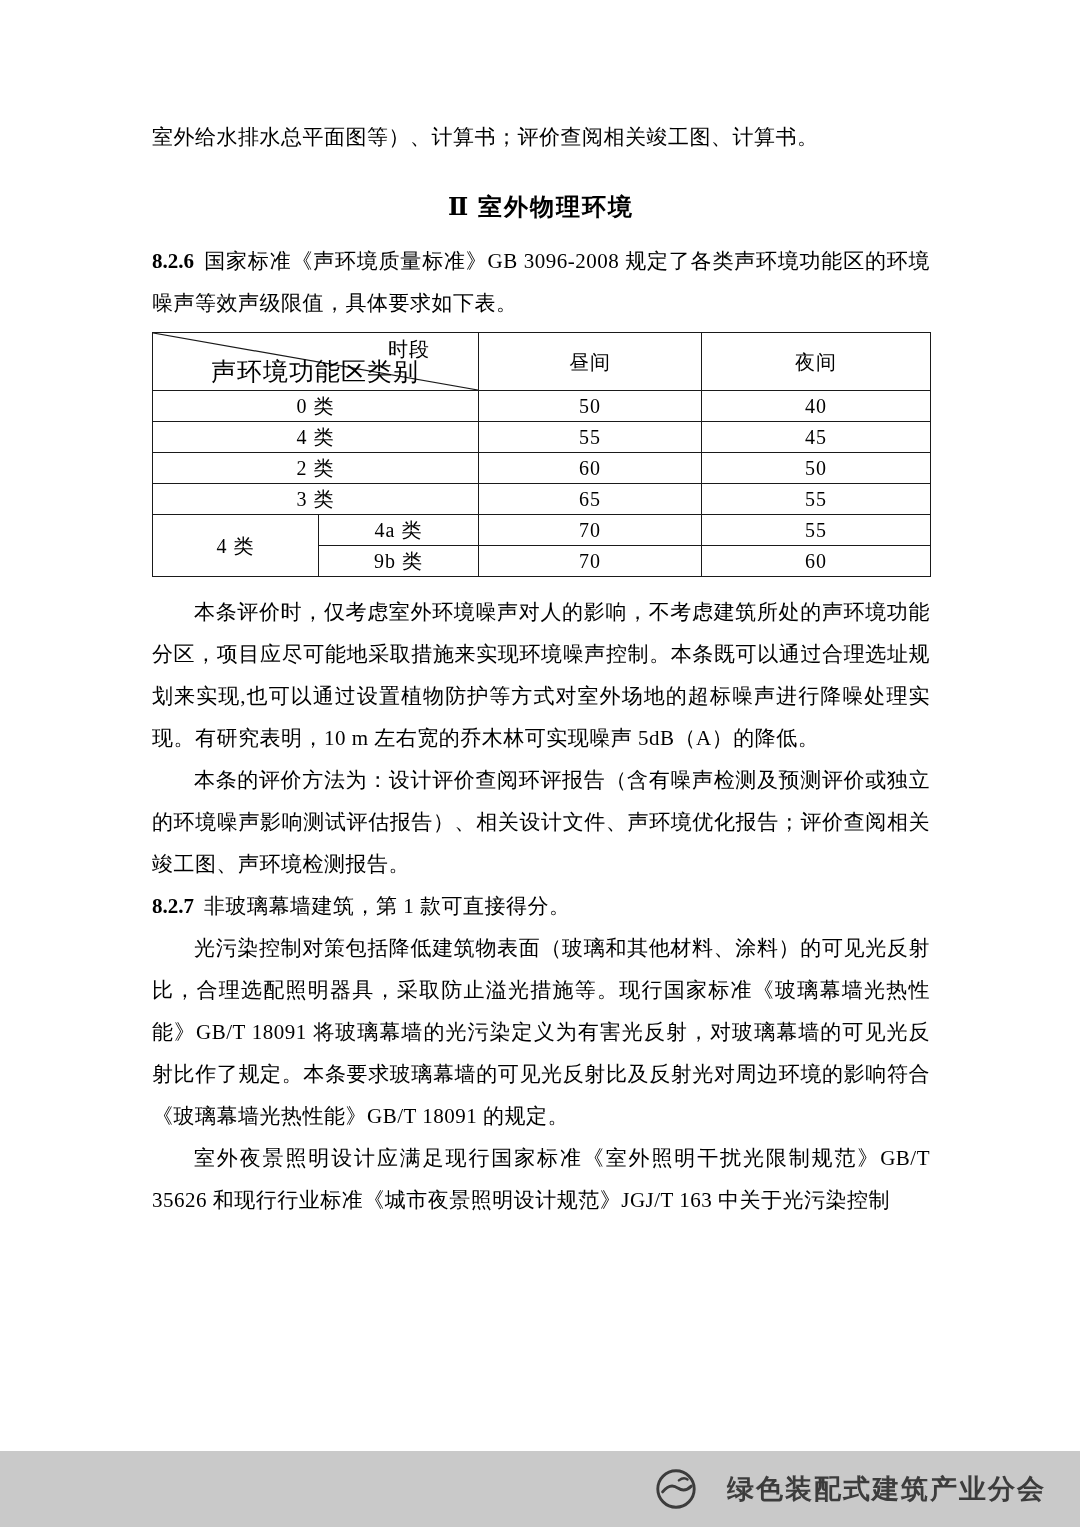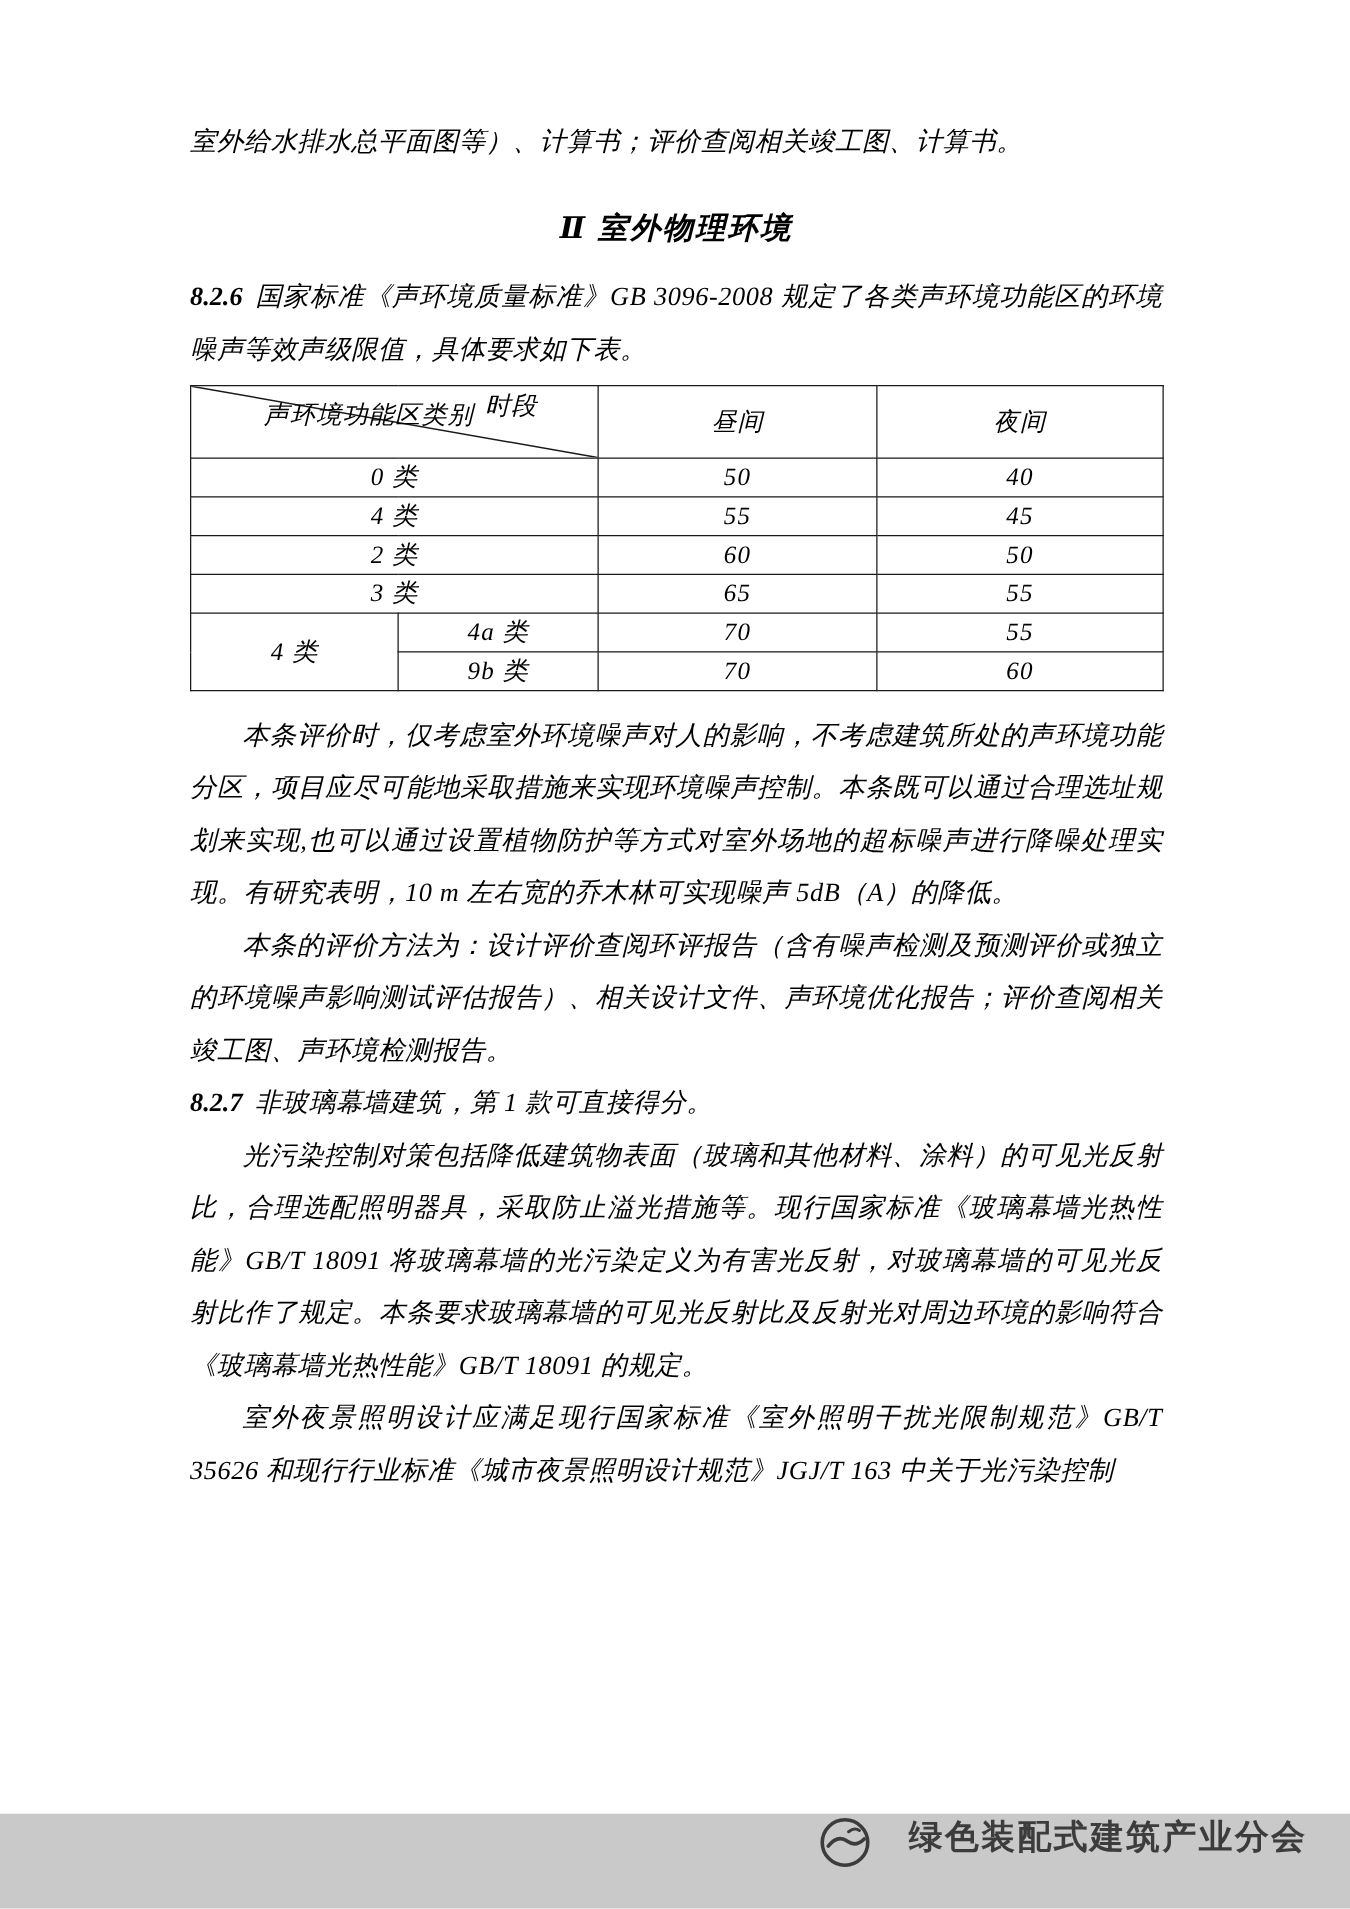--- a/index.html
+++ b/index.html
@@ -10,26 +10,25 @@
     color: #000;
     position: relative;
     overflow: hidden;
   }
   .page {
     position: relative;
     width: 1080px; height: 1527px;
     background: #ffffff;
   }
   .content {
-    padding: 92px 150px 0 152px;
+    padding: 116px 150px 0 152px;
     font-size: 21px;
     line-height: 2.0;
     text-align: justify;
     letter-spacing: 0.5px;
-    font-style: italic;
   }
   .para { text-indent: 2em; }
   .heading {
     margin-top: 32px;
     text-align: center;
     font-size: 24px;
     font-weight: bold;
     line-height: 34px;
     letter-spacing: 2px;
   }
@@ -69,37 +68,37 @@
   th.diag svg.diag-line {
     position: absolute; left: 0; top: 0;
     width: 100%; height: 100%;
     display: block;
   }
   .diag-top {
     position: absolute; top: 3px; right: 48px;
     font-size: 20px;
   }
   .diag-bottom {
-    position: absolute; bottom: 21px; left: 58px;
-    font-size: 20px;
+    position: absolute; bottom: 2px; left: 58px;
+    font-size: 25px;
   }
   .page-number {
     position: absolute;
     top: 1392px; left: 16px;
     width: 100%;
     text-align: right;
     font-size: 15px;
   }
   .footer-strip {
     position: absolute;
     left: 0; bottom: 0;
     width: 1080px; height: 76px;
     background: #c9c9c9;
     display: flex;
-    align-items: flex-start;
+    align-items: center;
     justify-content: flex-end;
     padding-right: 34px;
     gap: 28px;
   }
   .footer-logo { width: 46px; height: 46px; flex: 0 0 auto; }
   .footer-text {
     font-family: "Liberation Sans", "DejaVu Sans", sans-serif;
     font-size: 27px;
     font-weight: bold;
     color: #3c3c3c;

